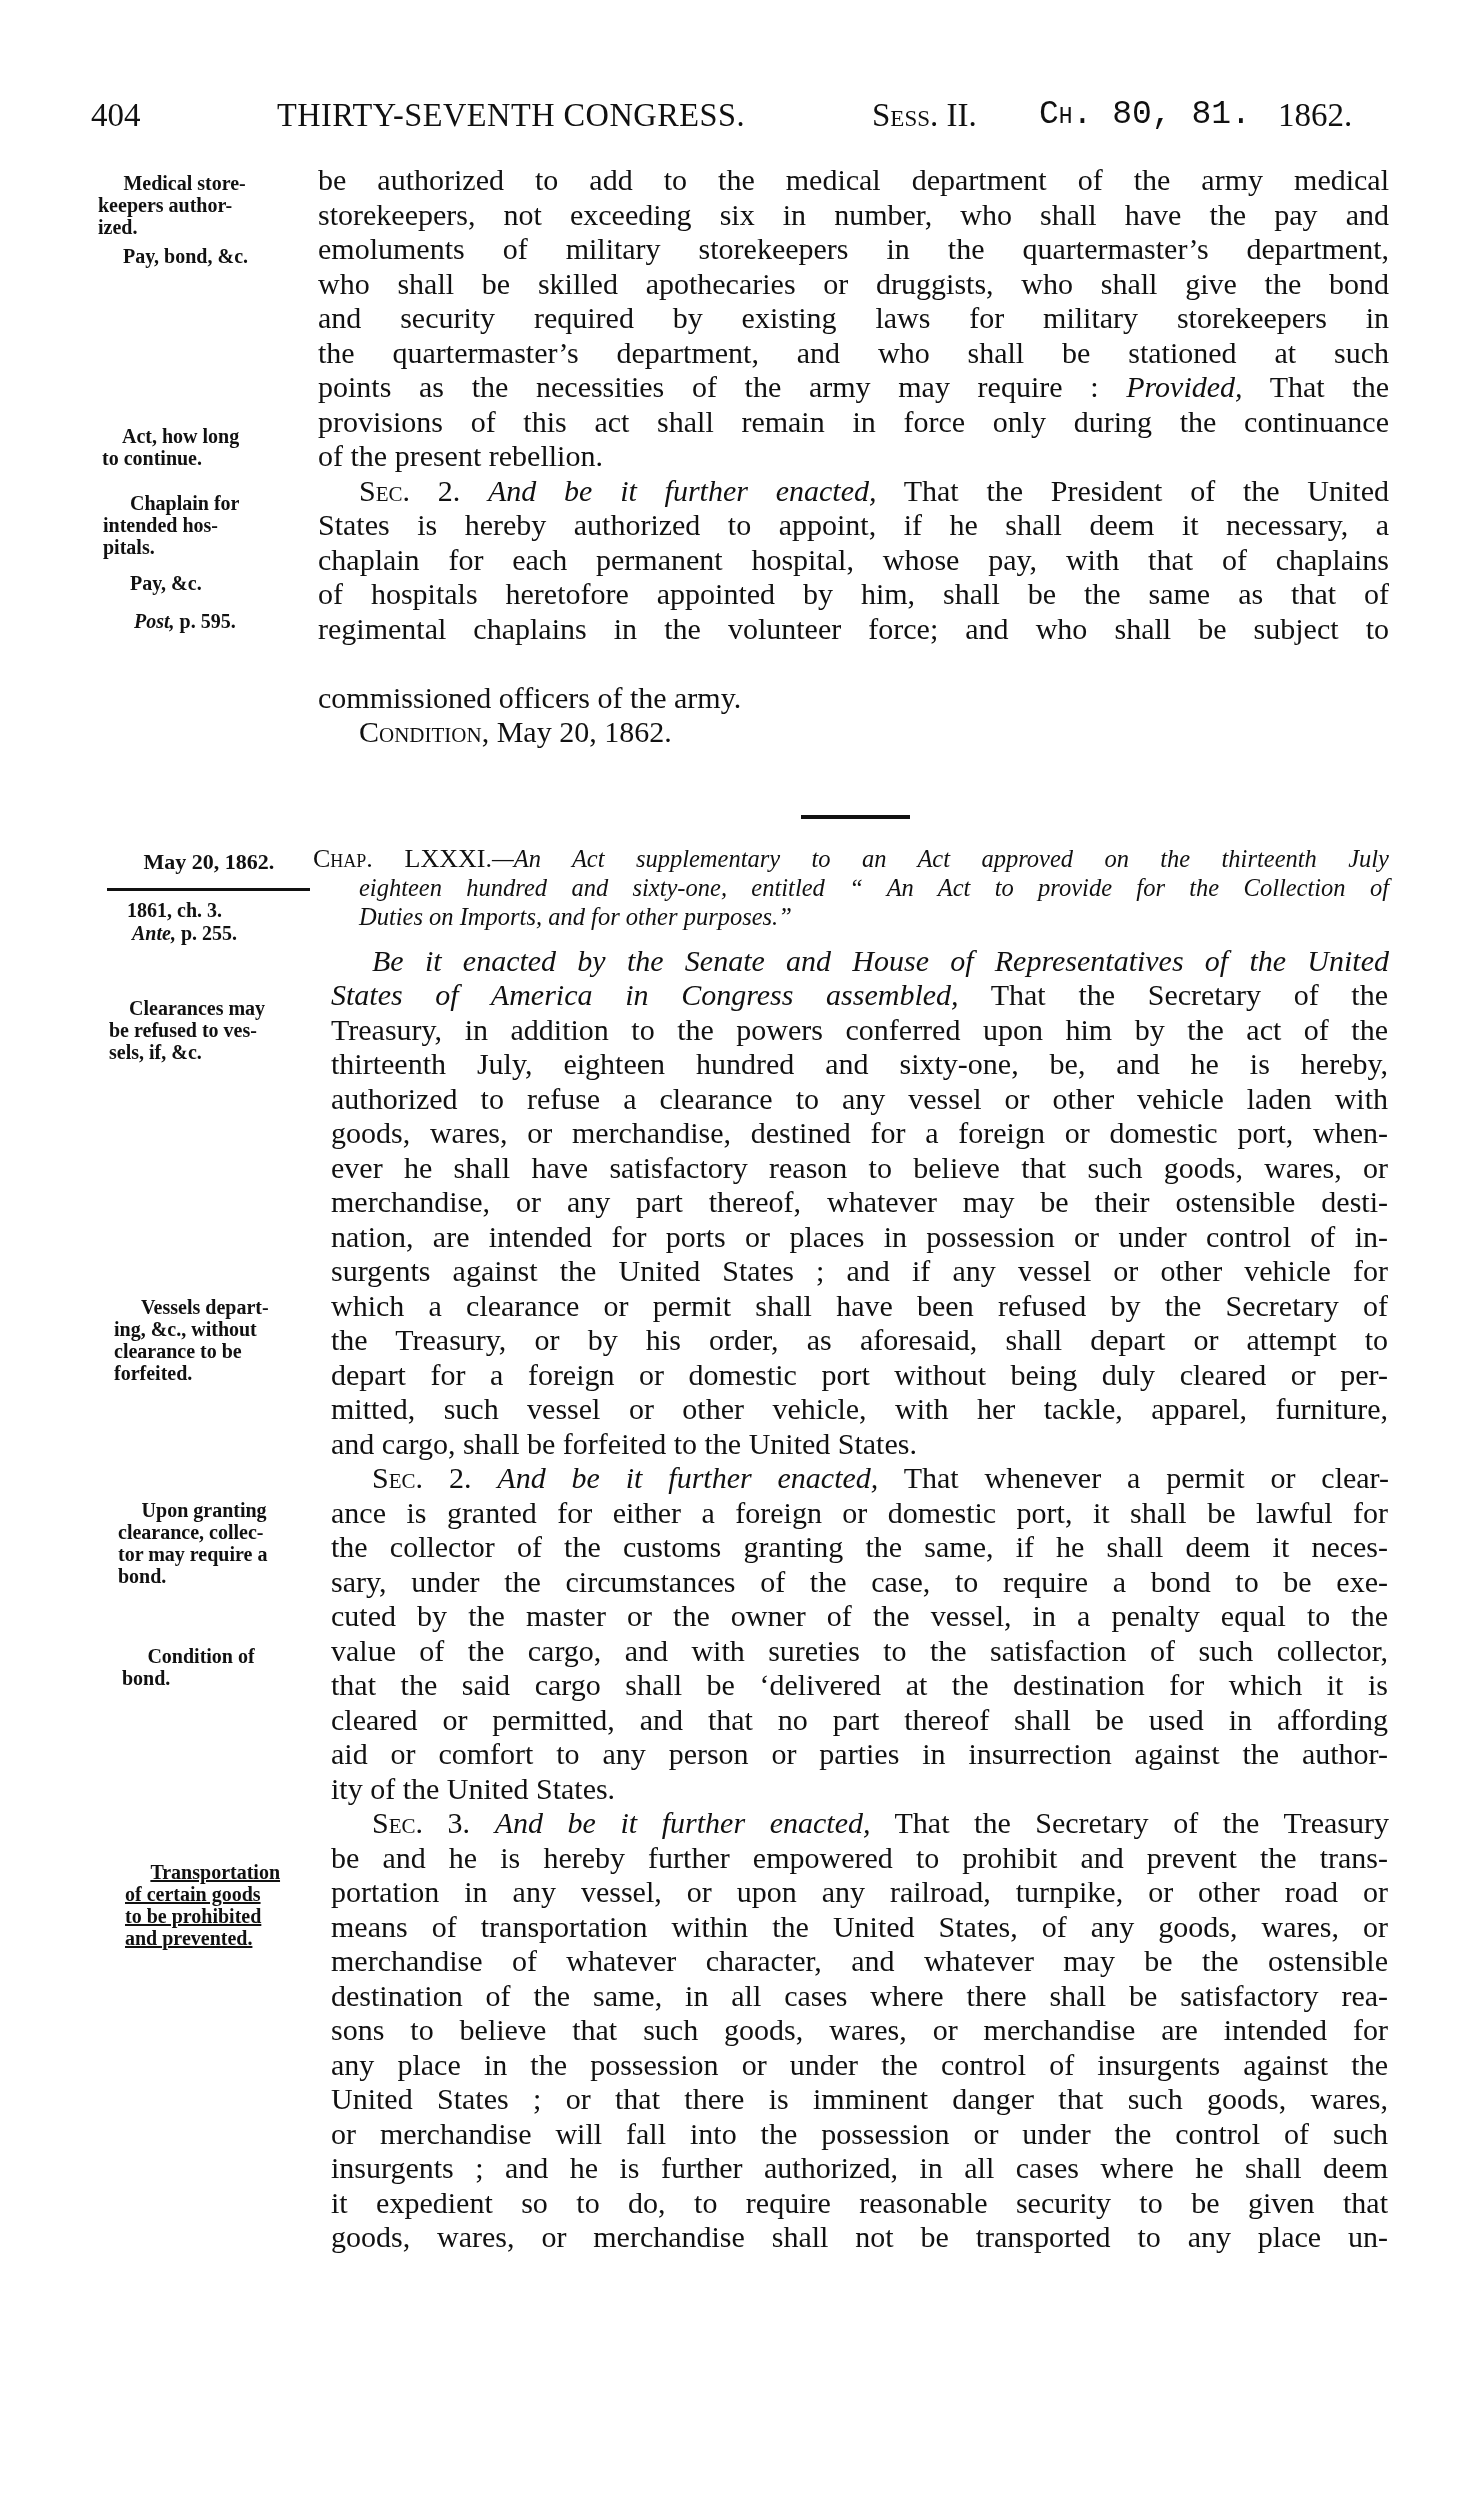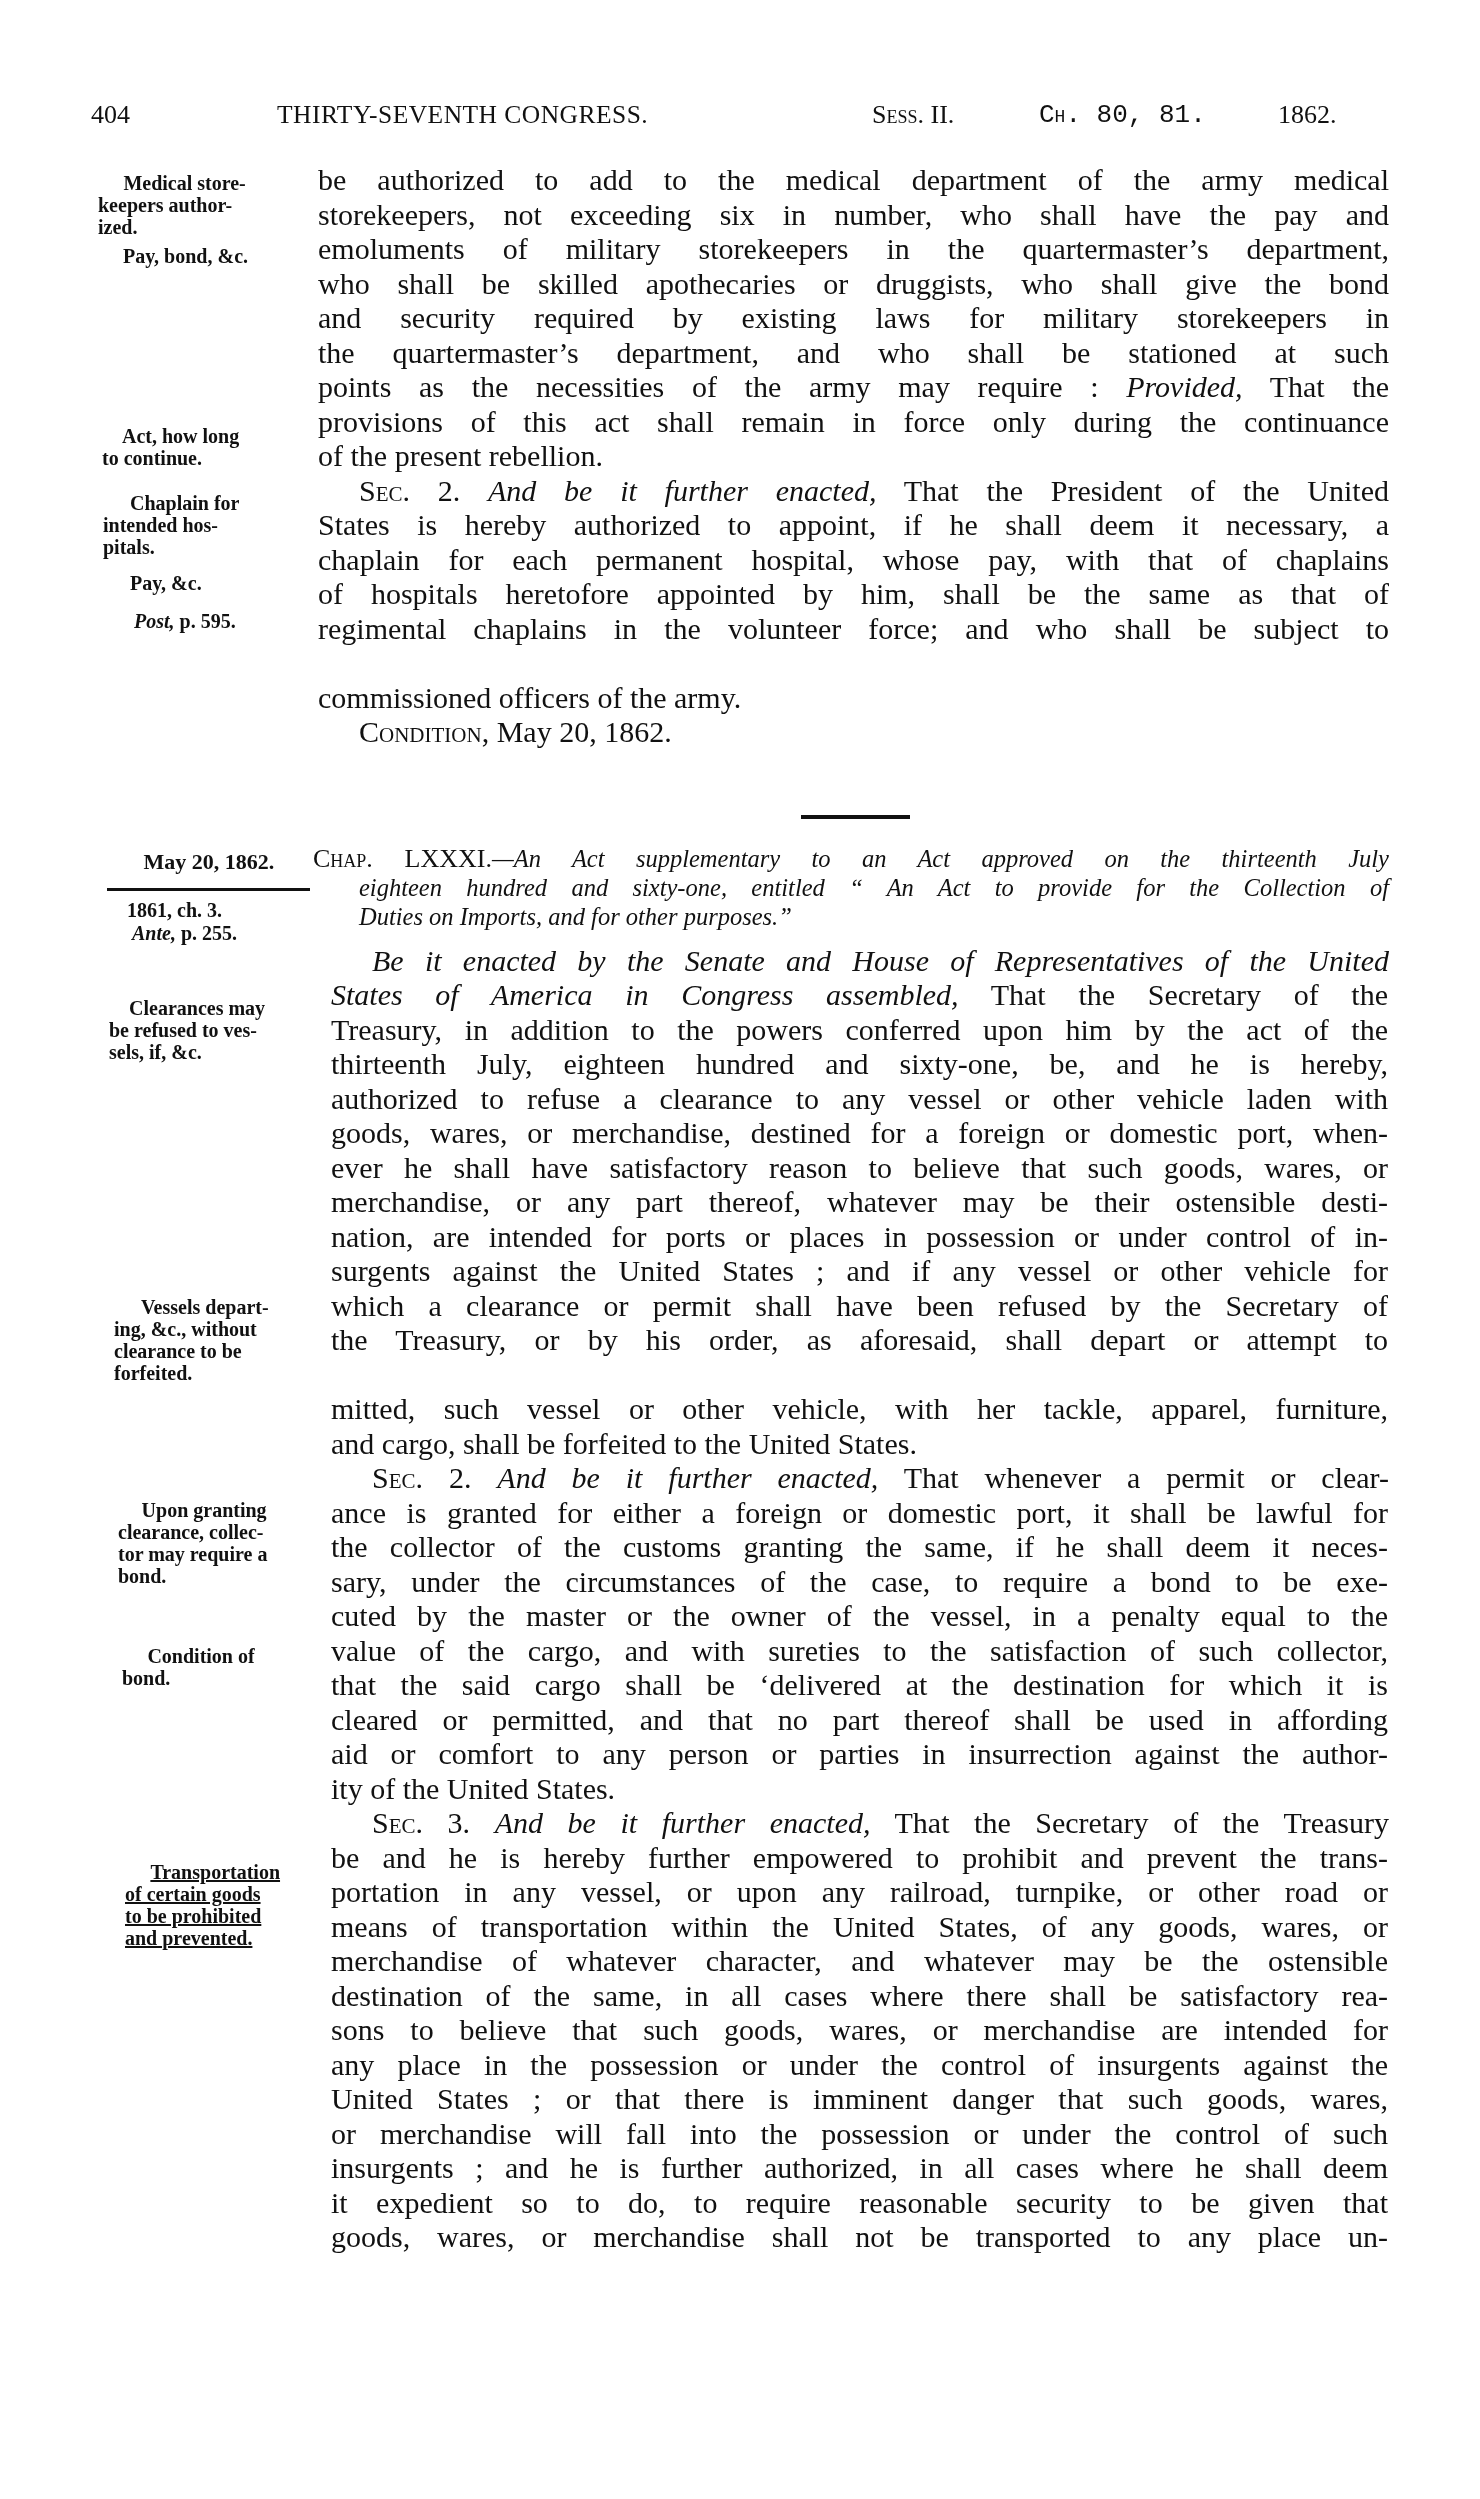--- a/index.html
+++ b/index.html
@@ -1,20 +1,20 @@
 <!DOCTYPE html>
 <html style="font-size:14.5px"><head>
 <meta charset="utf-8">
 <style>
   html, body { margin: 0; padding: 0; background: #ffffff; }
   body { width: 1480px; height: 2500px; position: relative; overflow: hidden;
          font-family: "Liberation Serif", "DejaVu Serif", serif; color: #111; }
   .page { position: absolute; left: 0; top: 0; width: 1480px; height: 2500px; background: #fff; }
   .header { position: absolute; top: 93px; left: 91px; width: 1298px; height: 44px;
-            font-size: 26px; line-height: 44px; white-space: nowrap; }
+            font-size: 33px; line-height: 44px; white-space: nowrap; }
   .header .pgno { position: absolute; left: 0; top: 0; }
   .header .title { position: absolute; left: 186px; top: 0; letter-spacing: 0.5px; transform: scaleX(0.98); transform-origin: left; }
   .header .sess { position: absolute; left: 781px; top: 0; font-variant: small-caps; }
   .header .ch { position: absolute; left: 948px; top: 0; font-variant: small-caps; font-family: Liberation Mono, monospace; }
   .header .yr { position: absolute; left: 1187px; top: 0; }
 
   .line { position: absolute; left: 318px; width: 1071px; height: 34px;
           font-size: 30px; line-height: 34px; white-space: nowrap;
           text-align: justify; text-align-last: justify; }
   .line.last { text-align-last: left; }
@@ -92,20 +92,21 @@
   <div class="line c81" style="top:1013px">Treasury, in addition to the powers conferred upon him by the act of the</div>
   <div class="line c81" style="top:1047px">thirteenth July, eighteen hundred and sixty-one, be, and he is hereby,</div>
   <div class="line c81" style="top:1082px">authorized to refuse a clearance to any vessel or other vehicle laden with</div>
   <div class="line c81" style="top:1116px">goods, wares, or merchandise, destined for a foreign or domestic port, when-</div>
   <div class="line c81" style="top:1151px">ever he shall have satisfactory reason to believe that such goods, wares, or</div>
   <div class="line c81" style="top:1185px">merchandise, or any part thereof, whatever may be their ostensible desti-</div>
   <div class="line c81" style="top:1220px">nation, are intended for ports or places in possession or under control of in-</div>
   <div class="line c81" style="top:1254px">surgents against the United States ; and if any vessel or other vehicle for</div>
   <div class="line c81" style="top:1289px">which a clearance or permit shall have been refused by the Secretary of</div>
   <div class="line c81" style="top:1323px">the Treasury, or by his order, as aforesaid, shall depart or attempt to</div>
+  <div class="line c81" style="top:1358px">depart for a foreign or domestic port without being duly cleared or per-</div>
   <div class="line c81" style="top:1392px">mitted, such vessel or other vehicle, with her tackle, apparel, furniture,</div>
   <div class="line c81 last" style="top:1427px">and cargo, shall be forfeited to the United States.</div>
 
   <div class="line indent c81" style="top:1461px">
     <span class="sc">Sec. 2.</span> <span class="it">And be it further enacted,</span><span> That whenever a permit or clear-</span>
   </div>
   <div class="line c81" style="top:1496px">ance is granted for either a foreign or domestic port, it shall be lawful for</div>
   <div class="line c81" style="top:1530px">the collector of the customs granting the same, if he shall deem it neces-</div>
   <div class="line c81" style="top:1565px">sary, under the circumstances of the case, to require a bond to be exe-</div>
   <div class="line c81" style="top:1599px">cuted by the master or the owner of the vessel, in a penalty equal to the</div>

